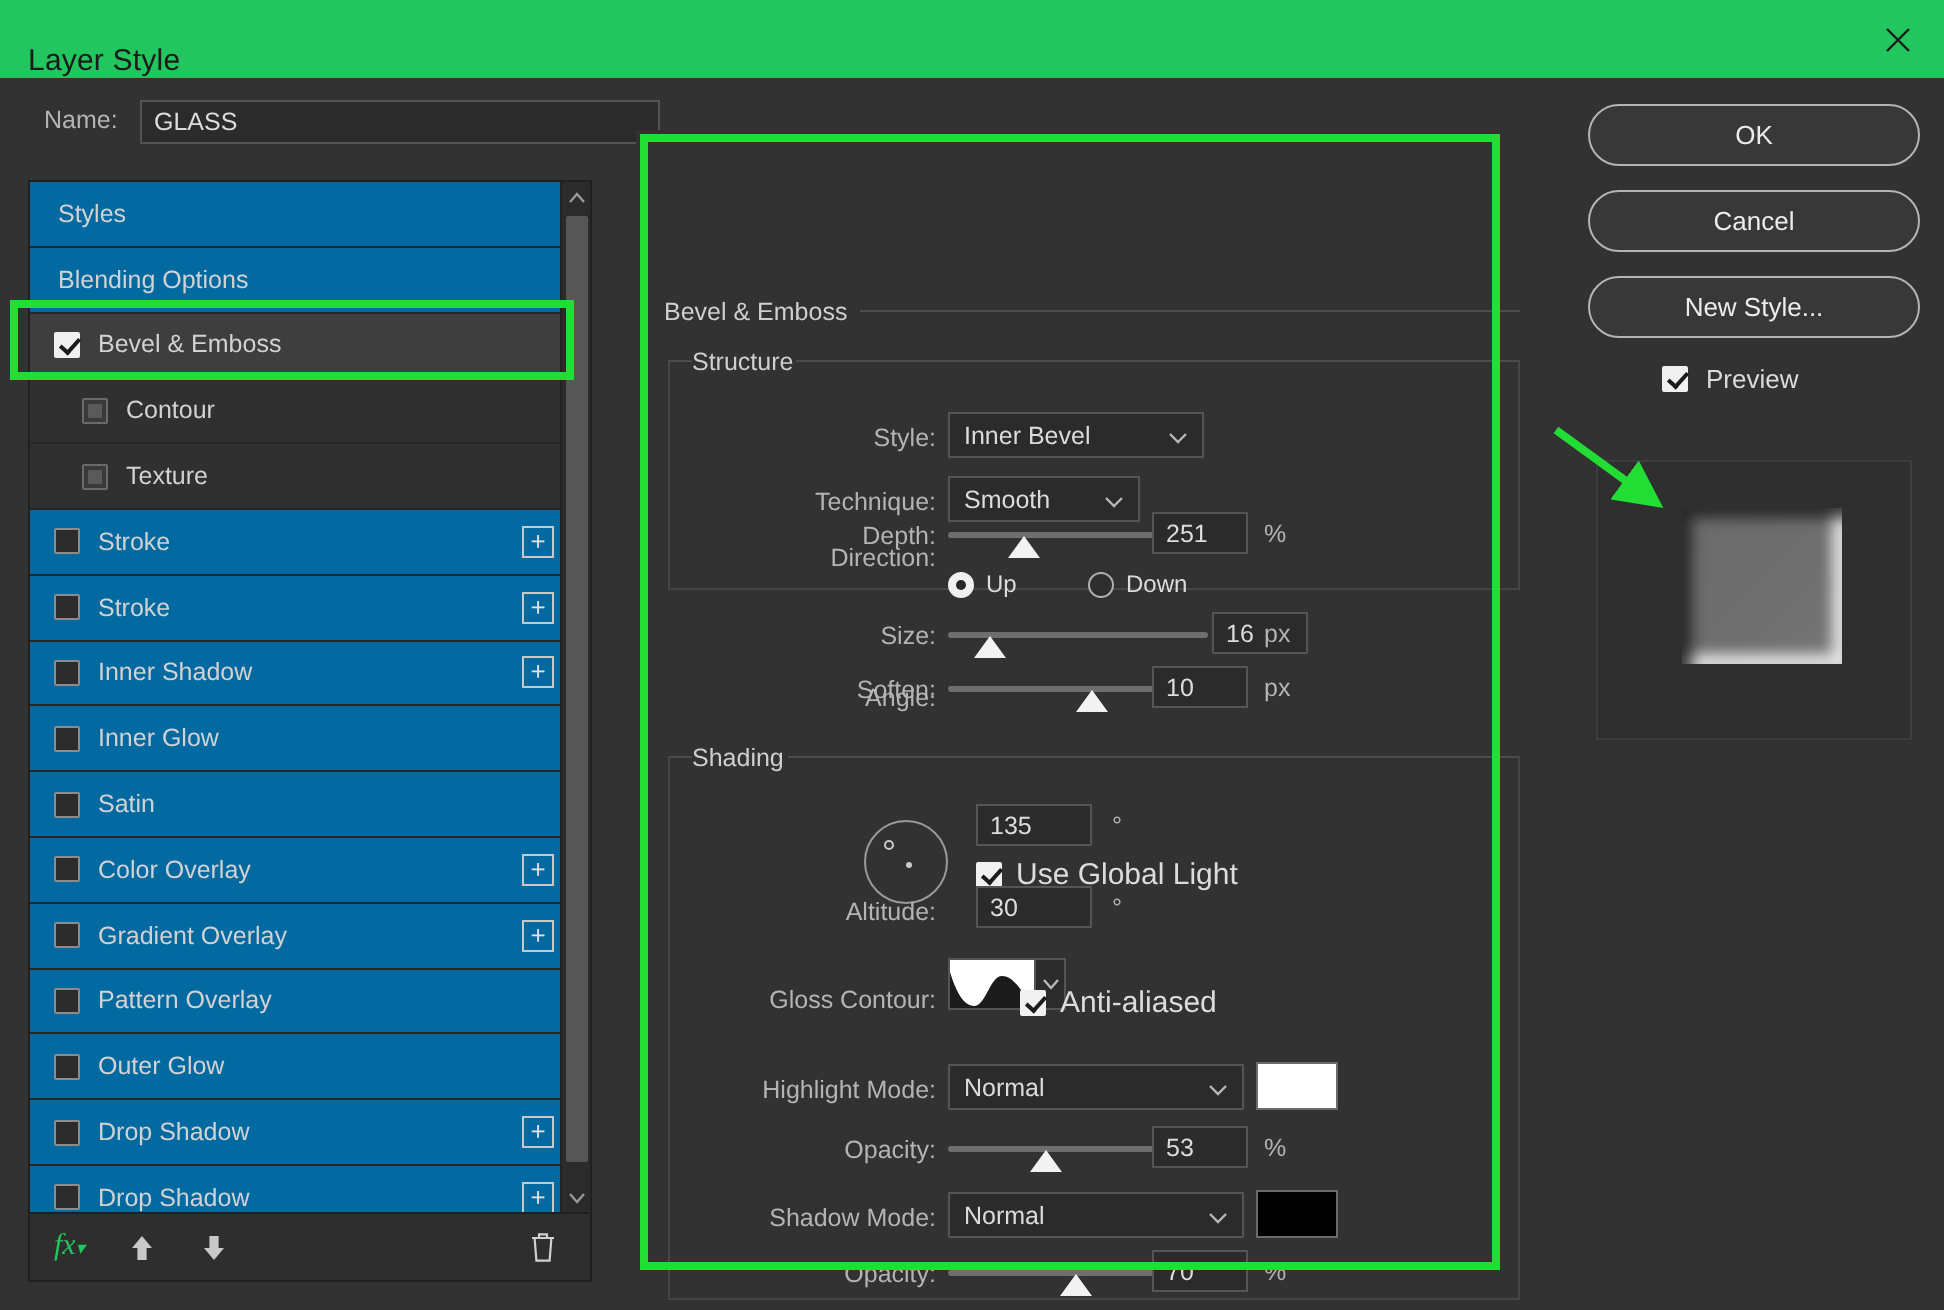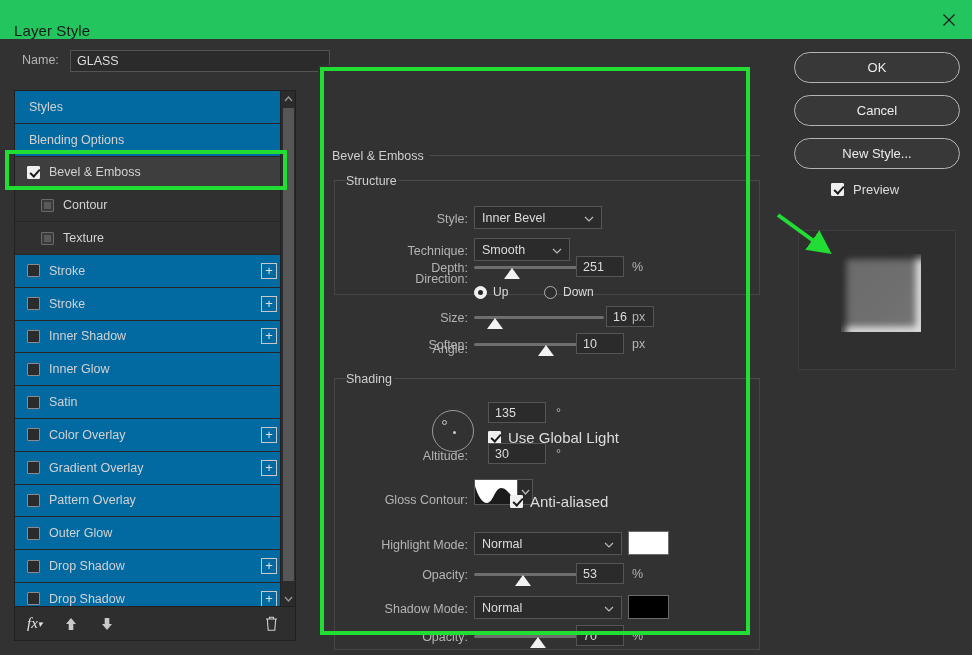--- a/index.html
+++ b/index.html
@@ -109,21 +109,21 @@
 
   
   .sidebar-toolbar {
     position: absolute; left: 14px; top: 607px;
     width: 282px; height: 34px;
     background: #2e2e2e;
     border: 1px solid #202020; border-top: none;
     display: flex; align-items: center;
   }
   .tb-icon {
-    color: #e5e5e5; display: flex; align-items: center; justify-content: center;
+    color: #22c55e; display: flex; align-items: center; justify-content: center;
   }
   .tb-fx { margin-left: 12px; font-style: italic; font-size: 15px;
            font-family: "Liberation Serif", serif; }
   .tb-arrow { margin-left: 22px; }
   .tb-trash { position: absolute; right: 16px; }
 
   
   .main {
     position: absolute; left: 318px; top: 65px;
     width: 463px; height: 573px;

